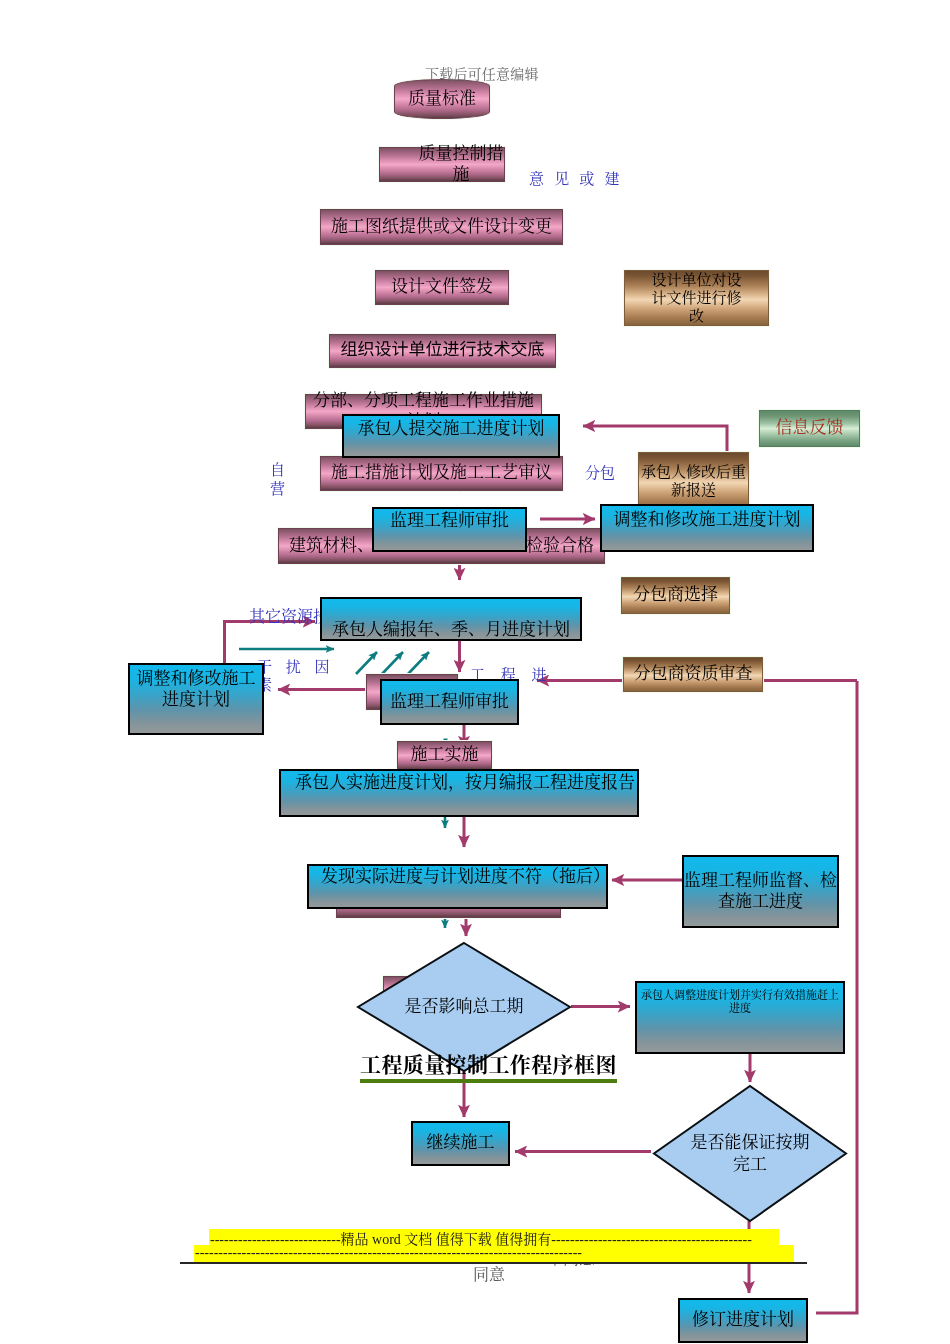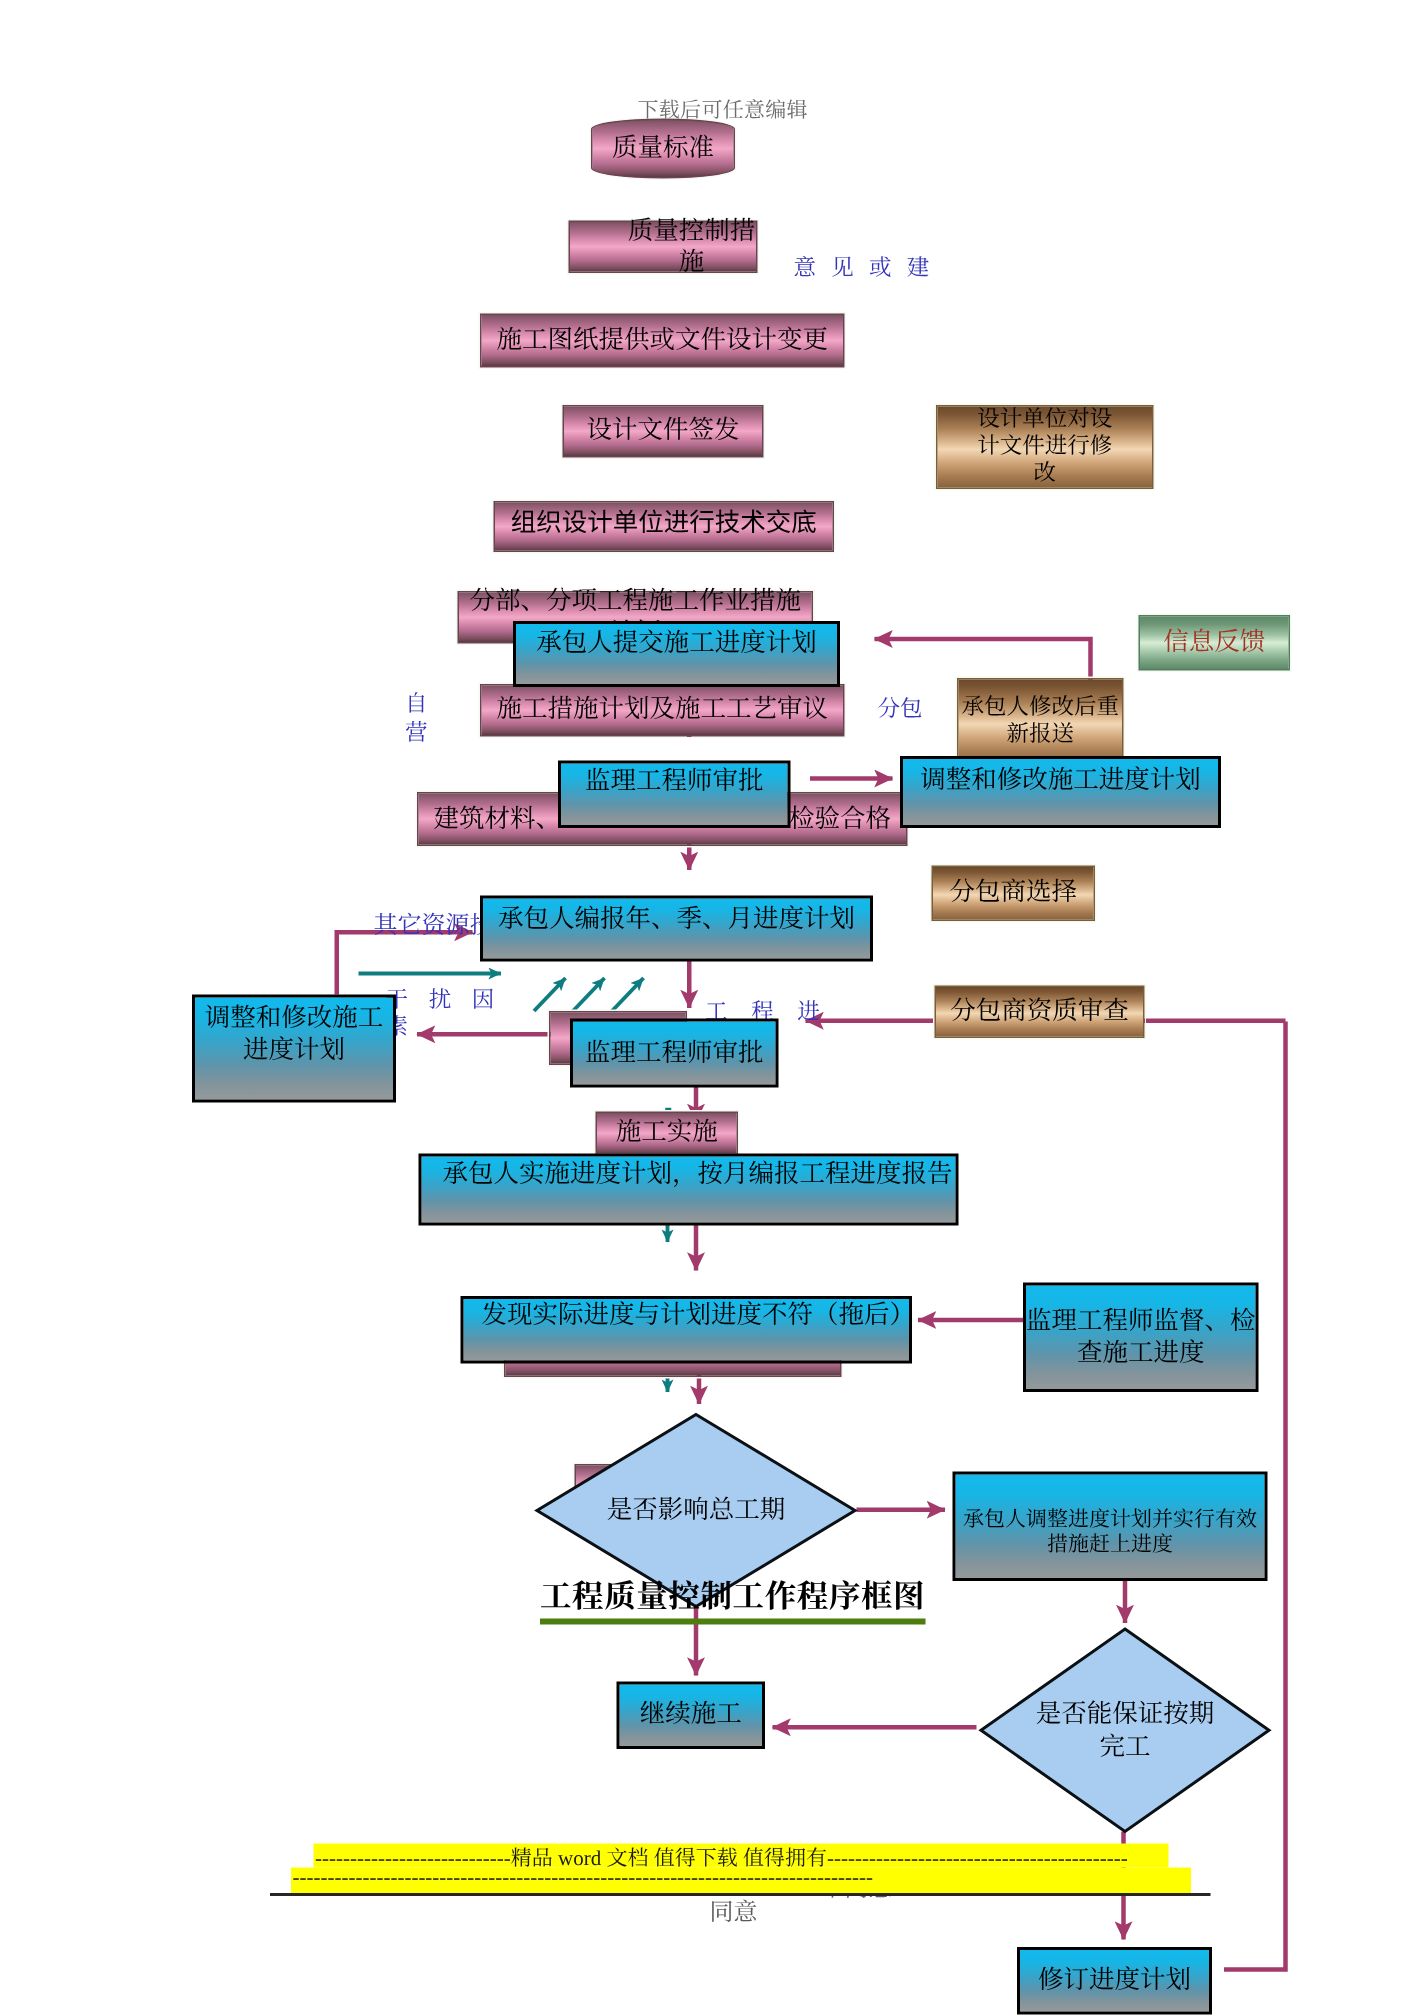--- a/index.html
+++ b/index.html
@@ -163,21 +163,21 @@
             align-items:flex-start;padding-top:2px;">监理工程师审批</div>
 
 <div class="node blue" style="left:600px;top:504px;width:214px;height:48px;font-size:17px;
             align-items:flex-start;padding-top:4px;">调整和修改施工进度计划</div>
 
 <div class="node brown" style="left:621px;top:577px;width:109px;height:37px;font-size:17px;">分包商选择</div>
 
 <div class="lbl" style="left:249px;top:604px;font-size:16px;">其它资源投入</div>
 
 <div class="node blue" style="left:320px;top:597px;width:262px;height:44px;font-size:17px;
-            align-items:flex-start;padding-top:4px;">承包人编报年、季、月进度计划</div>
+            align-items:flex-start;padding-top:21px;">承包人编报年、季、月进度计划</div>
 
 <div class="node brown" style="left:623px;top:657px;width:140px;height:35px;font-size:17px;">分包商资质审查</div>
 
 <div class="lbl" style="left:257px;top:655px;font-size:15px;letter-spacing:5px;">干 扰 因</div>
 <div class="lbl" style="left:257px;top:673px;font-size:15px;">素</div>
 
 <div class="lbl" style="left:470px;top:663px;font-size:15px;letter-spacing:6px;">工 程 进</div>
 
 <div class="node blue" style="left:128px;top:663px;width:136px;height:72px;font-size:17px;
             align-items:flex-start;padding-top:4px;">调整和修改施工进度计划</div>
@@ -193,22 +193,22 @@
 
 <div class="node pink" style="left:336px;top:880px;width:225px;height:38px;"></div>
 
 <div class="node blue" style="left:307px;top:864px;width:301px;height:45px;font-size:17px;
             align-items:flex-start;justify-content:flex-start;padding:1px 0 0 12px;text-align:left;">发现实际进度与计划进度不符（拖后）</div>
 
 <div class="node blue" style="left:682px;top:855px;width:157px;height:73px;font-size:17px;">监理工程师监督、检查施工进度</div>
 
 <div class="node pink" style="left:383px;top:976px;width:60px;height:30px;"></div>
 
-<div class="node blue" style="left:635px;top:981px;width:210px;height:73px;font-size:14px;
-            align-items:flex-start;padding-top:22px;">承包人调整进度计划并实行有效措施赶上进度</div>
+<div class="node blue" style="left:635px;top:981px;width:210px;height:73px;font-size:11px;
+            align-items:flex-start;padding-top:6px;">承包人调整进度计划并实行有效措施赶上进度</div>
 
 <div class="node blue" style="left:411px;top:1121px;width:99px;height:45px;font-size:17px;">继续施工</div>
 
 <div class="node blue" style="left:678px;top:1298px;width:130px;height:45px;font-size:17px;">修订进度计划</div>
 
 </div>
 
 <svg class="lay" viewBox="0 0 950 1344" width="950" height="1344">
   <polygon points="464,943 570,1007 464,1071 358,1007" fill="#a8cdf0" stroke="#0b1014" stroke-width="2"></polygon>
   <polygon points="750,1086 846,1153.5 750,1221 654,1153.5" fill="#a8cdf0" stroke="#0b1014" stroke-width="2"></polygon>

